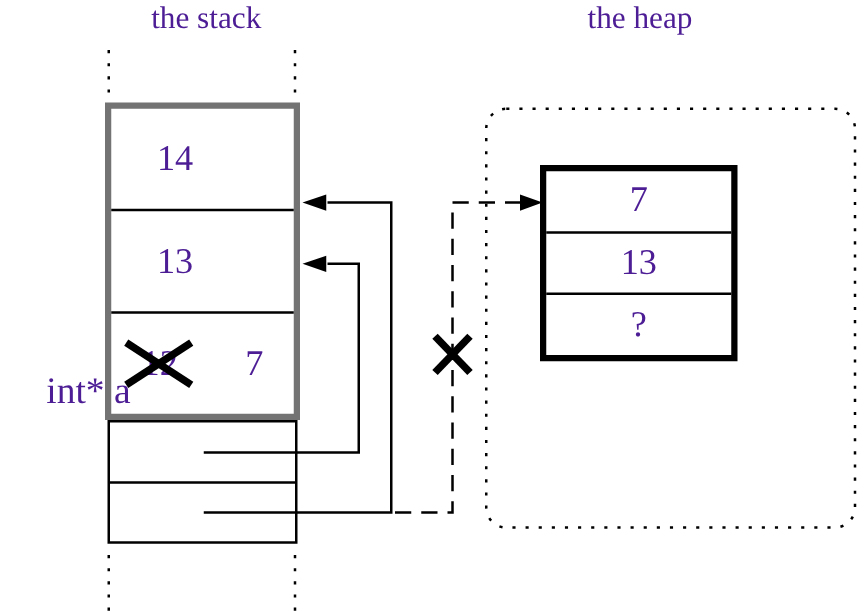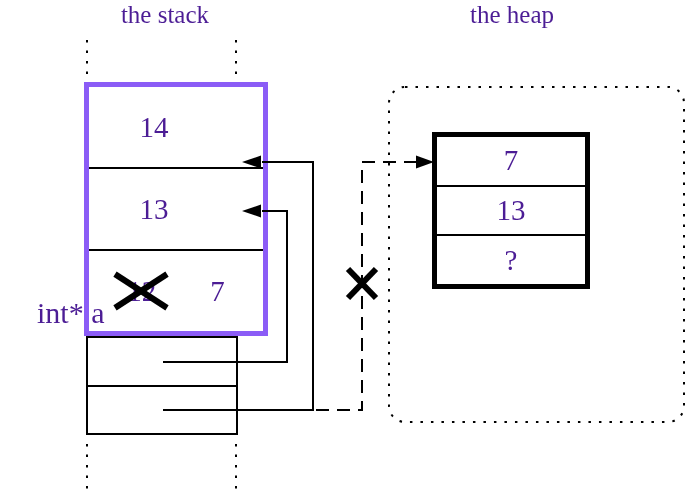--- a/index.html
+++ b/index.html
@@ -34,22 +34,22 @@
     padding-left: 36px;
   }
   .lbl-a { top: 301px; }
   .lbl-b { top: 350px; }
   .lbl-c { top: 399px; }
 
   
   .stack-box {
     position: absolute;
     left: 84px; top: 82px;
-    width: 184px; height: 254px;
-    border: 5px solid #8b5cf6;
+    width: 156px; height: 254px;
+    border: 5px solid #737373;
     box-sizing: border-box;
     display: flex;
     flex-direction: column;
   }
   .stack-box .cell {
     flex: 1;
     display: flex;
     align-items: center;
     justify-content: center;
     font-size: 29px;

